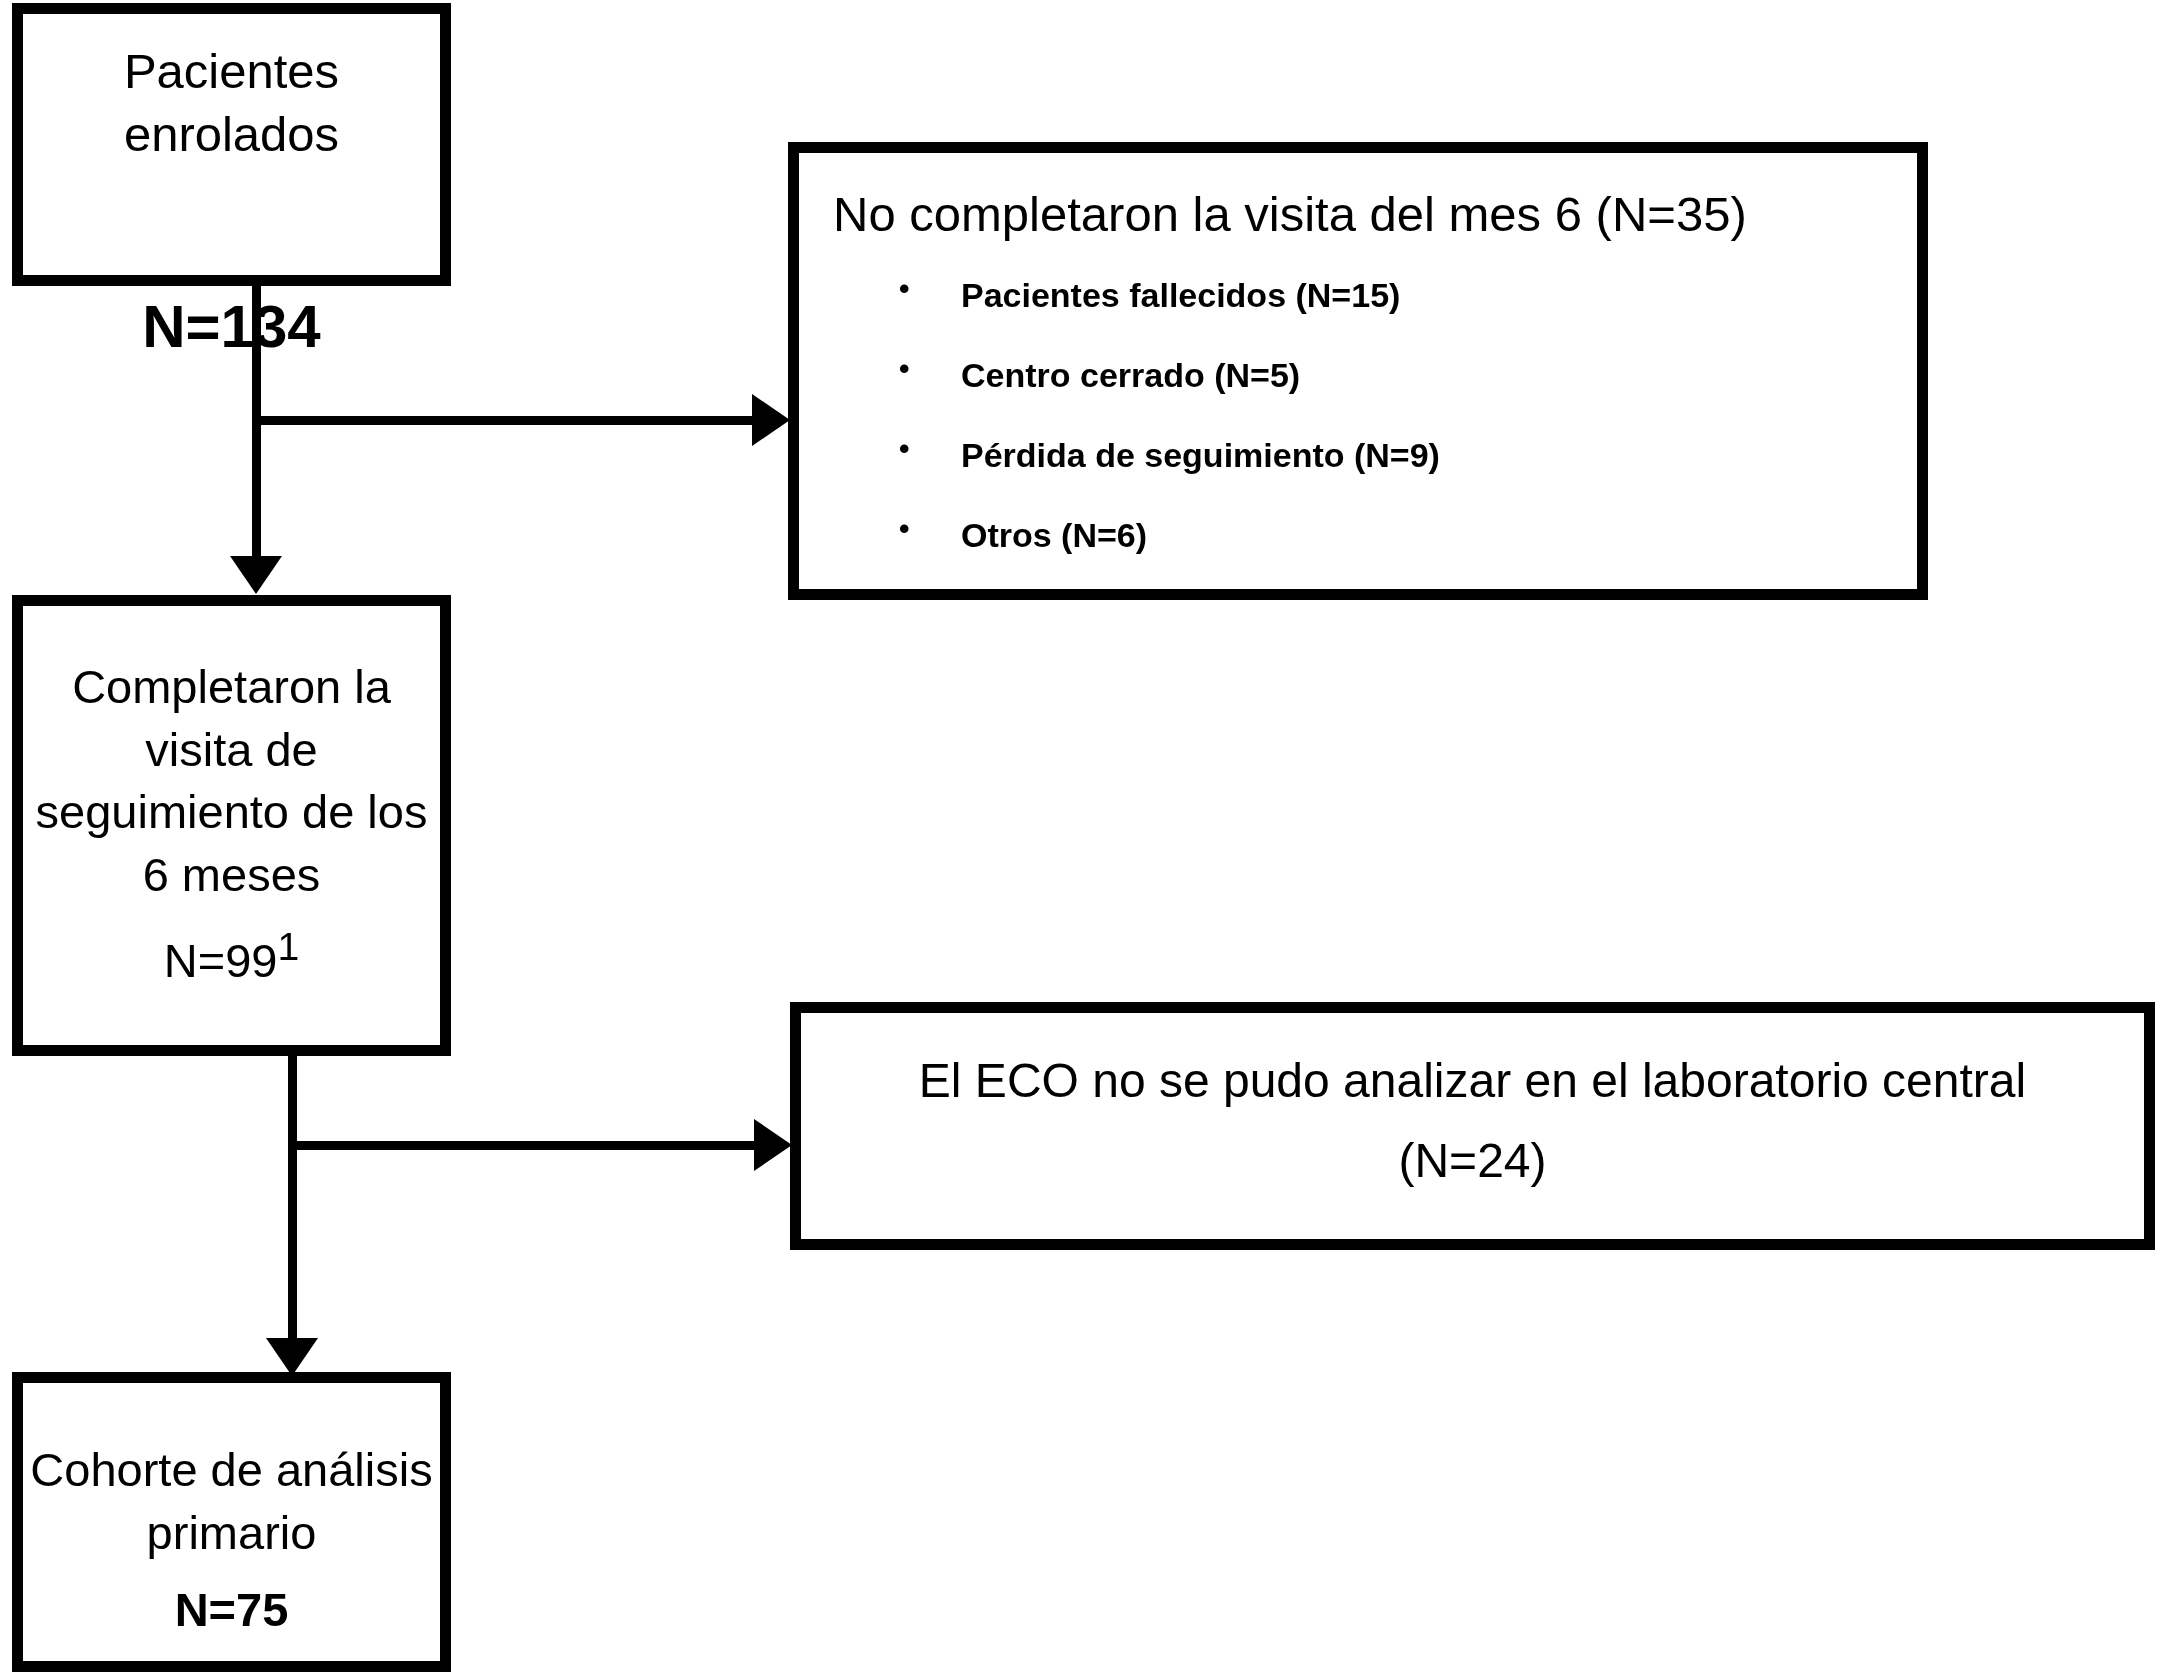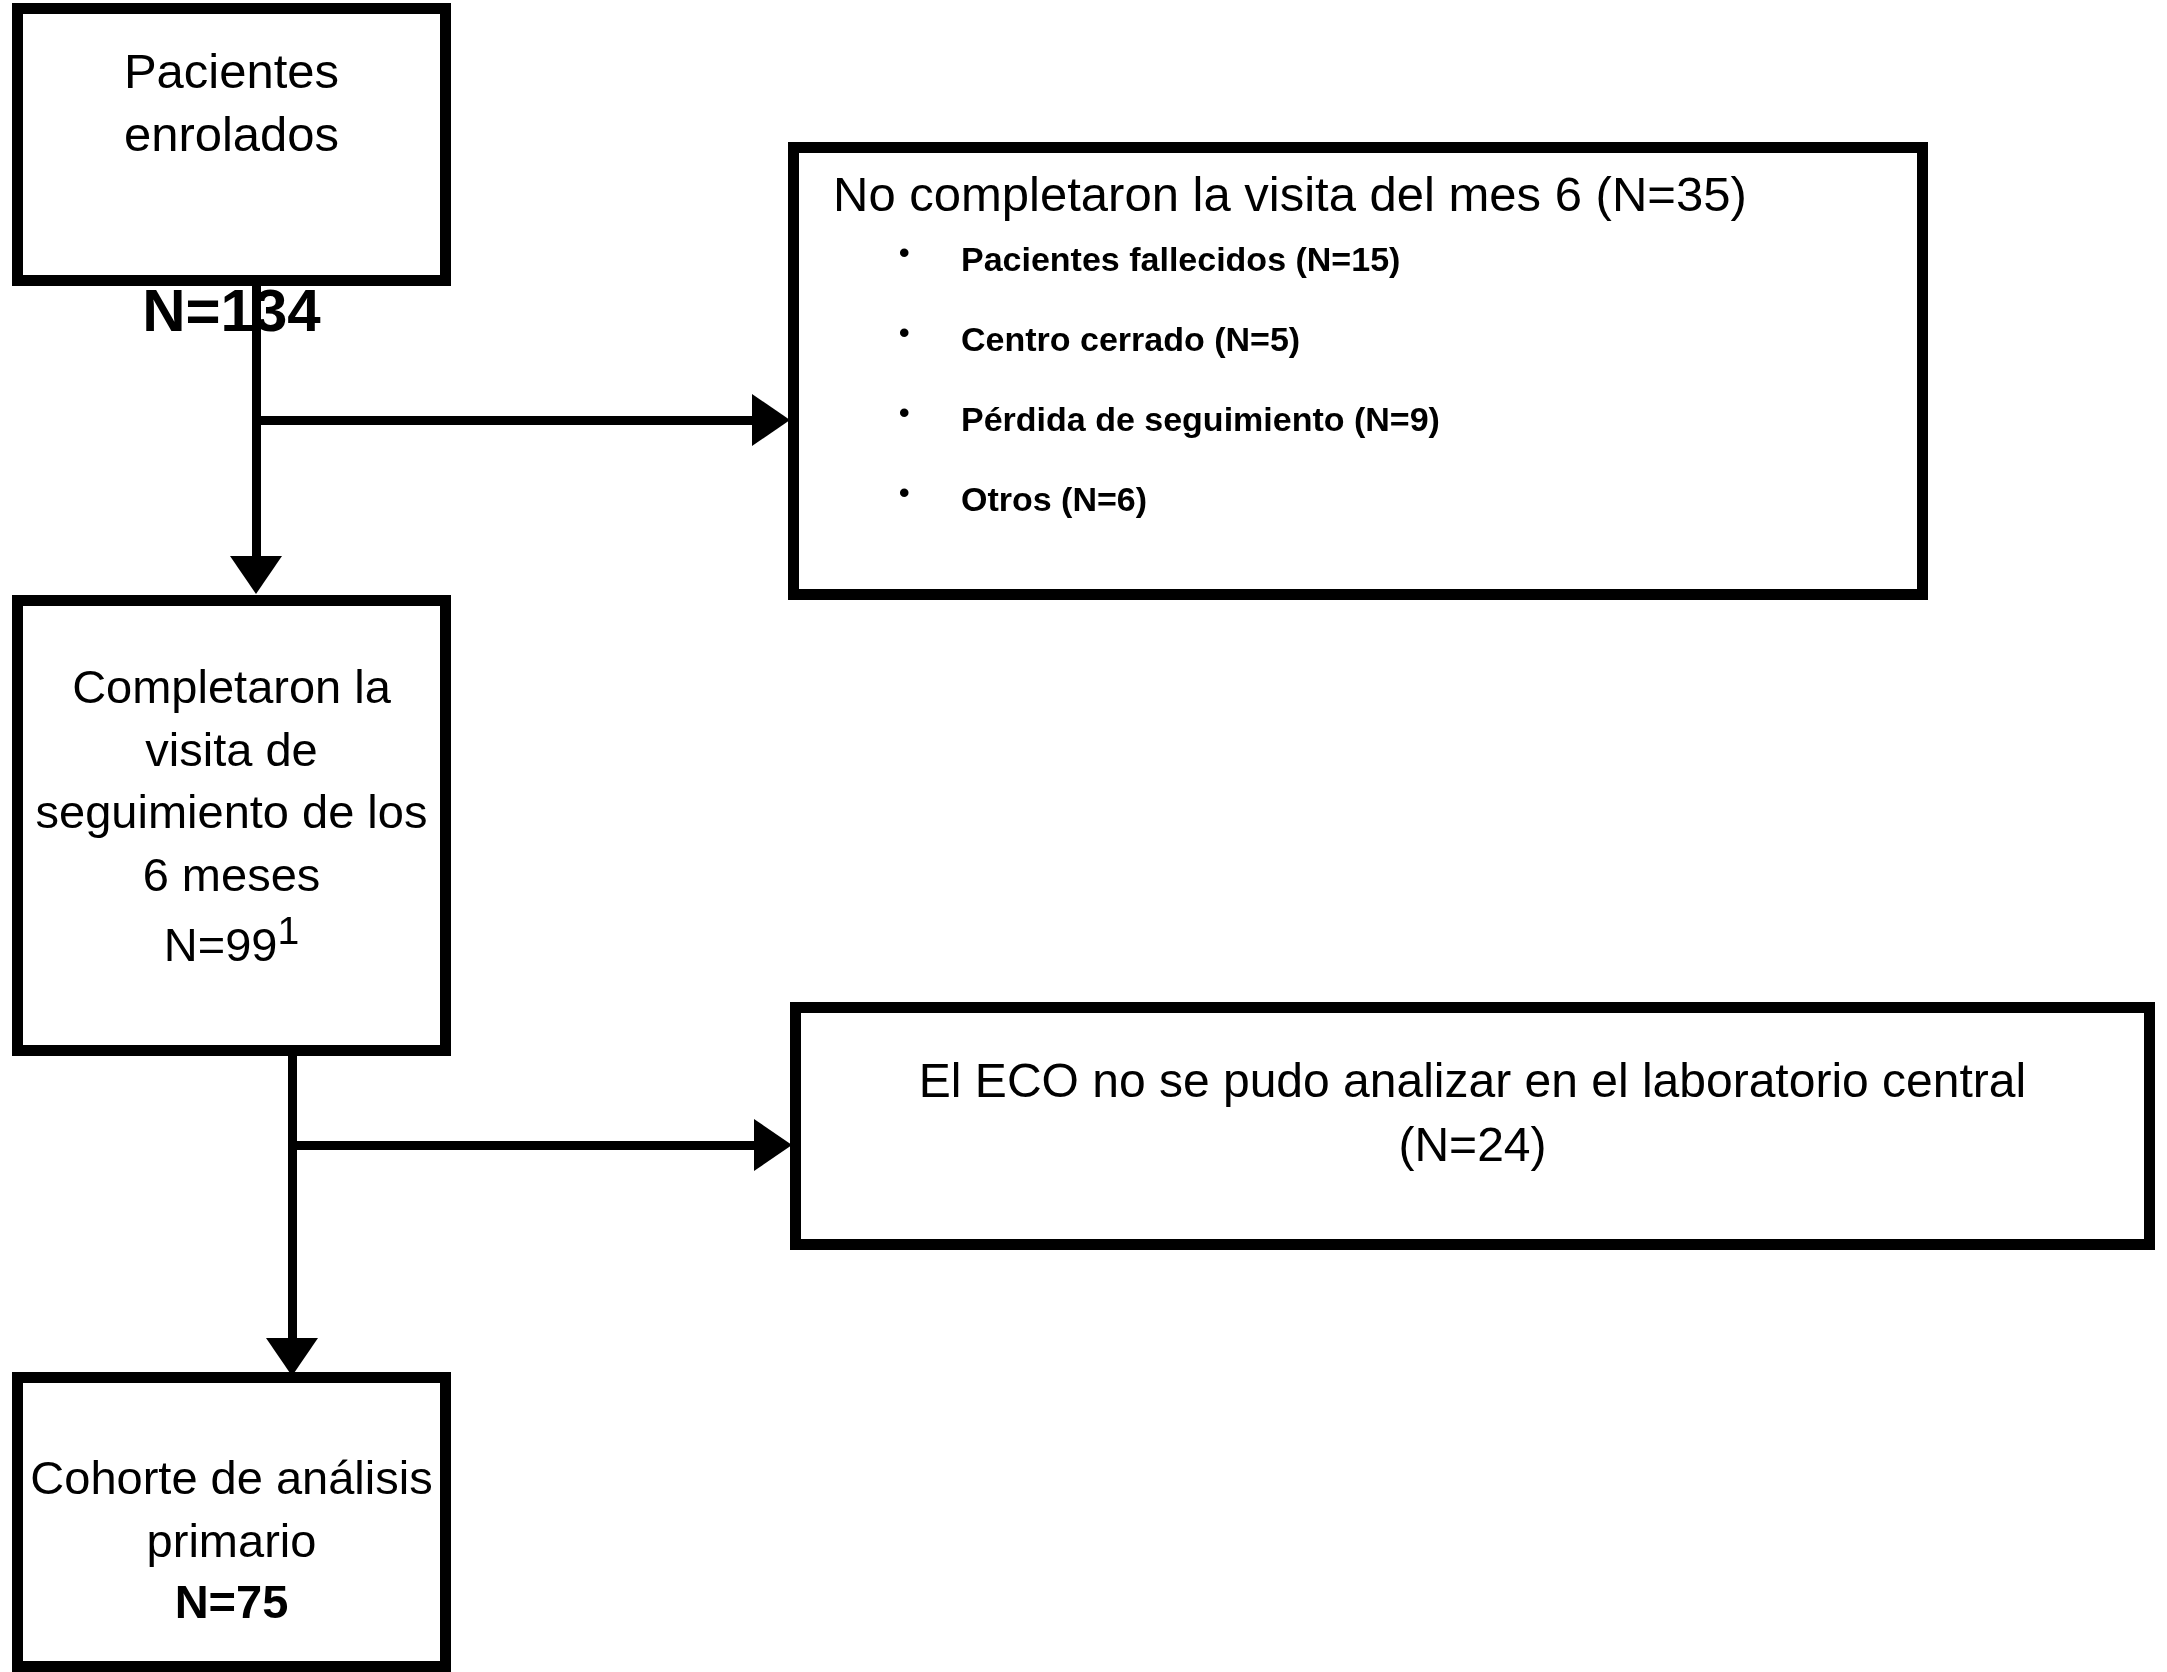--- a/index.html
+++ b/index.html
@@ -21,20 +21,21 @@
   .box {
     position: absolute;
     box-sizing: border-box;
     border: 11px solid #000000;
     background: #ffffff;
     display: flex;
     flex-direction: column;
     justify-content: center;
     align-items: center;
     text-align: center;
+    gap: 16px;
   }
   .box-line {
     display: block;
     line-height: 1.28;
   }
   
   #box-enrolled {
     left: 12px;
     top: 3px;
     width: 439px;
@@ -71,21 +72,21 @@
 
   
   #box-dropout {
     left: 788px;
     top: 142px;
     width: 1140px;
     height: 458px;
     justify-content: flex-start;
     align-items: stretch;
     text-align: left;
-    padding: 12px 26px 0 26px;
+    padding: 32px 26px 0 26px;
   }
   #box-dropout .heading {
     font-size: 49px;
     line-height: 1.2;
     padding-left: 8px;
   }
   #box-dropout ul {
     list-style: none;
     margin: 18px 0 0 0;
     padding: 0 0 0 136px;

